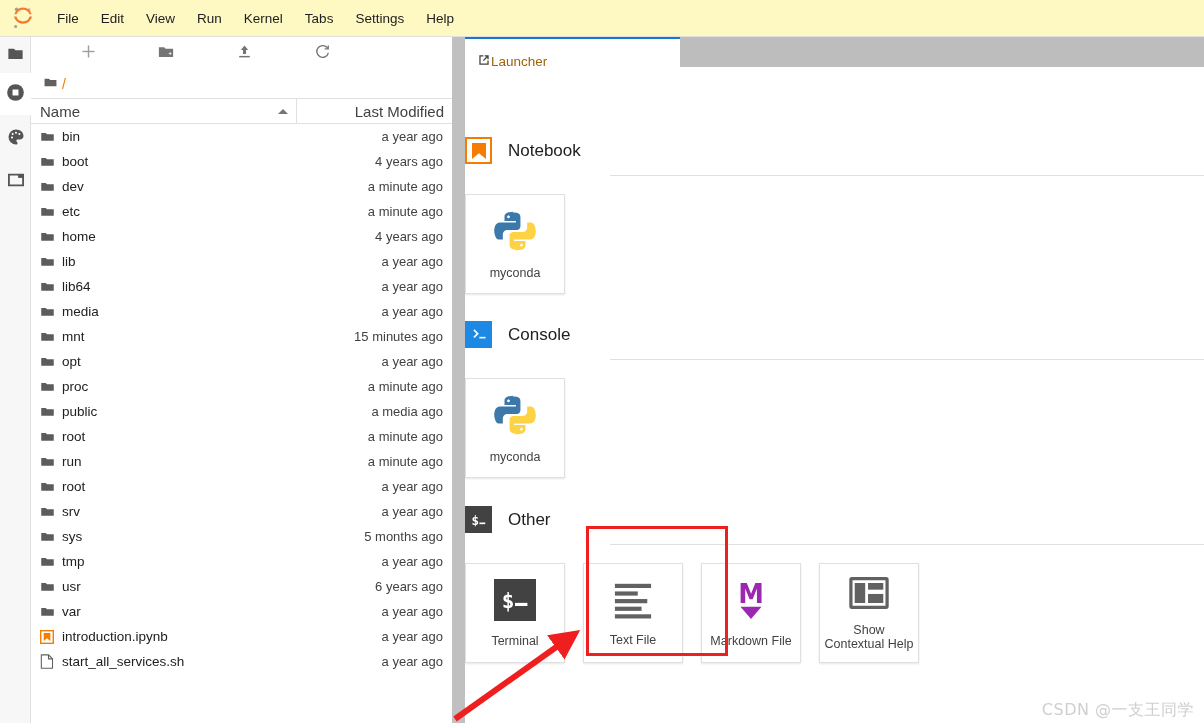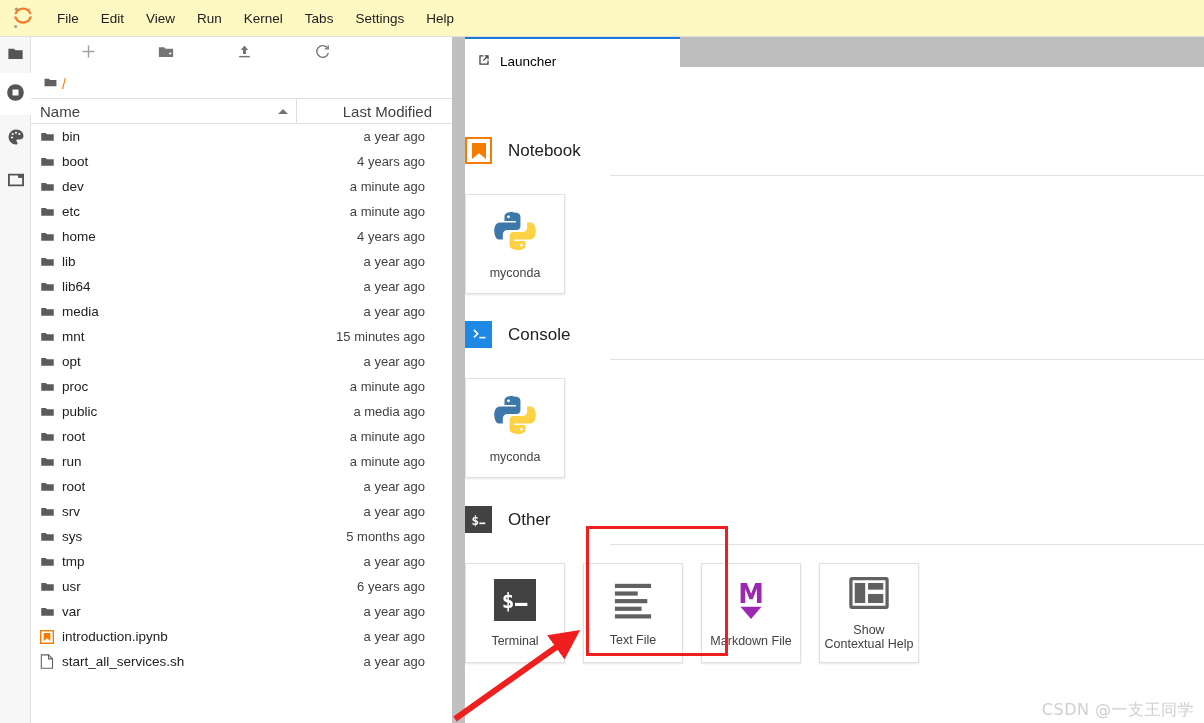--- a/index.html
+++ b/index.html
@@ -72,60 +72,60 @@
     background: #fff;
     font-size: 15px; color: #424242;
   }
   .fp-h-name {
     flex: 1 1 auto; display: flex; align-items: center; justify-content: space-between;
     padding: 0 8px 0 9px;
     border-right: 1px solid #e0e0e0;
   }
   .fp-h-mod {
     width: 155px; display: flex; align-items: center; justify-content: flex-end;
-    padding-right: 20px;
+    padding-right: 8px;
   }
   .sort-caret {
     width: 0; height: 0;
     border-left: 5px solid transparent; border-right: 5px solid transparent;
     border-bottom: 5px solid #757575;
   }
   .fp-list { flex: 1 1 auto; overflow: hidden; position: relative; }
   .fp-row {
     height: 25px; display: flex; align-items: center;
     font-size: 13.5px; color: #212121;
     padding-left: 9px;
     cursor: default;
   }
   .fp-icon { width: 22px; display: flex; align-items: center; flex: 0 0 22px; }
   .fp-name { flex: 1 1 auto; overflow: hidden; white-space: nowrap; text-overflow: ellipsis; }
-  .fp-mod { width: 155px; text-align: right; padding-right: 27px; color: #424242; font-size: 13px; }
+  .fp-mod { width: 155px; text-align: right; padding-right: 9px; color: #424242; font-size: 13px; }
 
   
   .splitter {
     position: absolute; top: 37px; left: 452px; width: 13px; height: 686px;
     background: #c0c0c0;
   }
 
   
   .main {
     position: absolute; top: 37px; left: 465px; width: 739px; height: 686px;
     background: #ffffff;
   }
   .tabbar {
     position: relative; height: 30px; background: #bdbdbd;
     display: flex; align-items: flex-end;
   }
   .tab {
     height: 30px; min-width: 215px;
     background: #ffffff;
     border-top: 2px solid #1976d2;
-    display: flex; align-items: center; gap: 9px;
+    display: flex; align-items: center; gap: 0;
     padding: 16px 14px 0 12px;
-    font-size: 13.5px; color: #000000;
+    font-size: 13.5px; color: #a16207;
     cursor: default;
   }
   .launcher-body {
     position: relative; height: 656px; background: #ffffff; overflow: hidden;
   }
 
   .section { position: absolute; left: 0; width: 739px; }
   .sec-head {
     display: flex; align-items: center; gap: 16px;
   }

